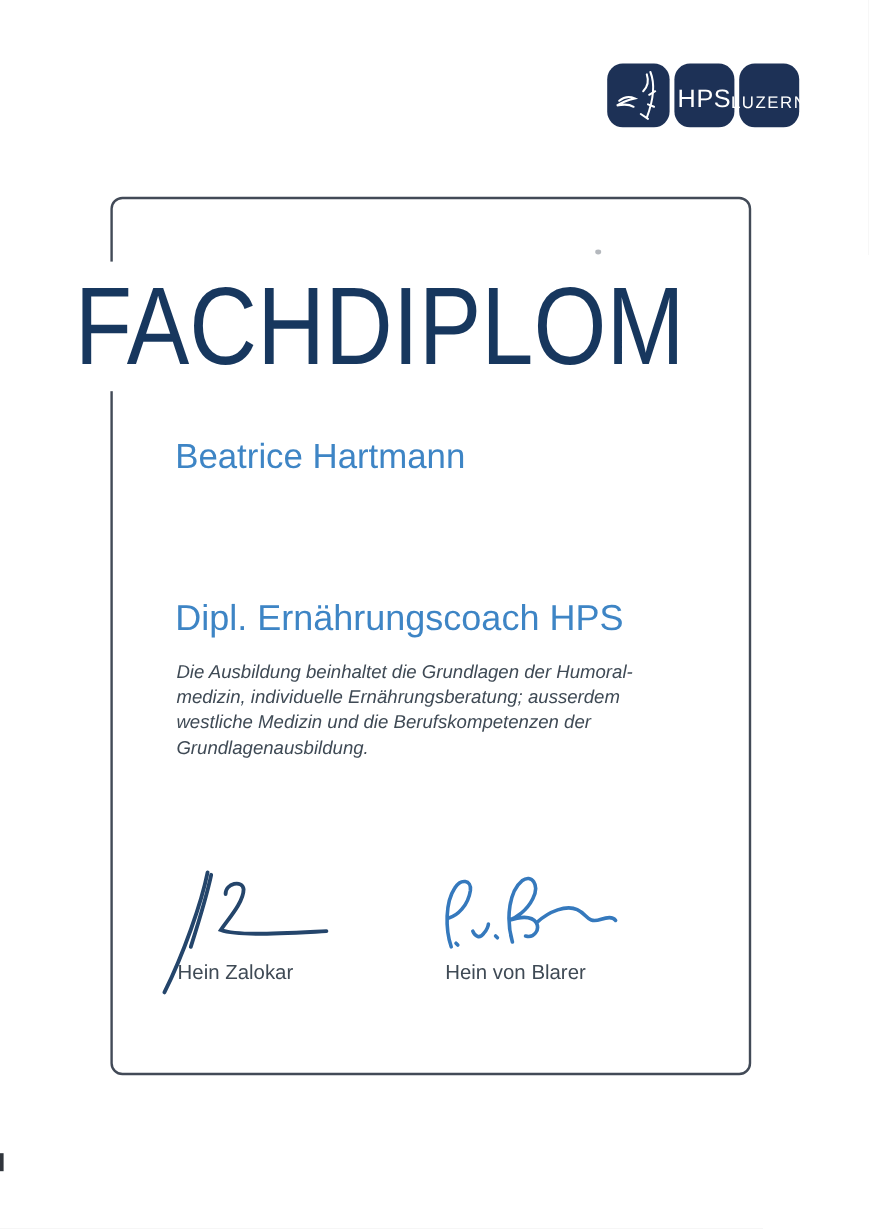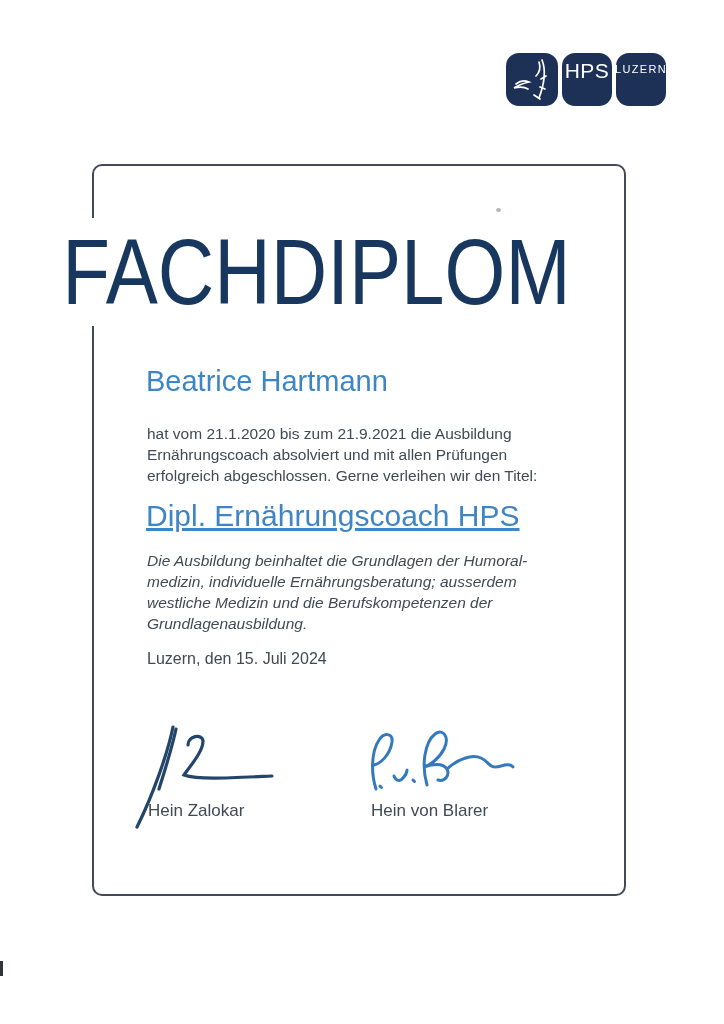--- a/index.html
+++ b/index.html
@@ -9,26 +9,26 @@
     background:#ffffff;
     overflow:hidden;
     font-family:"Liberation Sans", sans-serif;
     margin:0 auto;
   }
   
   .logo-row{position:absolute;left:506px;top:53px;display:flex;gap:4px;}
   .logo-tile{
     width:50px;height:53px;border-radius:13px;
     background:#1d3156;color:#ffffff;
-    display:flex;align-items:flex-start;justify-content:center;
+    display:flex;align-items:center;justify-content:center;
     box-sizing:border-box;
   }
   .logo-tile.first{width:52px;}
   .logo-hps{font-size:21px;letter-spacing:.5px;padding-top:6px;}
-  .logo-luzern{font-size:11px;letter-spacing:1.3px;padding-top:10px;}
+  .logo-luzern{font-size:14px;letter-spacing:1.3px;padding-top:10px;}
   
   .frame{
     position:absolute;left:92px;top:164px;width:530px;height:728px;
     border:2px solid #424a57;border-radius:10px;
     z-index:1;
   }
   
   .diploma-title{
     position:absolute;left:52px;top:218px;z-index:2;
     background:#ffffff;
@@ -47,21 +47,21 @@
   }
   .para{
     position:absolute;left:147px;
     font-size:15.5px;line-height:21px;color:#3f4a55;
     white-space:pre-line;
   }
   .para.intro{top:423px;}
   .para.description{top:550px;font-style:italic;}
   .degree{
     position:absolute;left:146px;top:501px;
-    font-size:30px;line-height:1;color:#3e85c5;white-space:nowrap;text-decoration:underline;
+    font-size:30px;line-height:1;color:#3e85c5;white-space:nowrap;
   }
   .closing{
     position:absolute;left:147px;top:648px;
     font-size:16px;line-height:22px;color:#3f4a55;
   }
   .sig-svg{position:absolute;left:120px;top:712px;z-index:3;}
   .sig-name{
     position:absolute;top:801px;
     font-size:17px;color:#3f4a55;white-space:nowrap;
   }
@@ -106,33 +106,29 @@
   <div class="frame"></div>
 
   <div class="diploma-title">FACHDIPLOM</div>
 
   <div class="speck"></div>
 
   <div class="content">
 
     <div class="recipient">Beatrice Hartmann</div>
 
-    <div class="para intro">hat vom 21.1.2020 bis zum 21.9.2021 die Ausbildung
-Ernährungscoach absolviert und mit allen Prüfungen
-erfolgreich abgeschlossen. Gerne verleihen wir den Titel:</div>
 
     <div class="degree">Dipl. Ernährungscoach HPS</div>
 
     <div class="para description">Die Ausbildung beinhaltet die Grundlagen der Humoral-
 medizin, individuelle Ernährungsberatung; ausserdem
 westliche Medizin und die Berufskompetenzen der
 Grundlagenausbildung.</div>
 
     <div class="closing">
-      <div>Luzern, den 15. Juli 2024</div>
     </div>
 
     <svg class="sig-svg" width="410" height="135" viewBox="0 0 410 135">
 
       <g fill="none" stroke="#24456b" stroke-width="3.2" stroke-linecap="round">
         <path d="M53,15 C48,40 33,83 17,115"></path>
         <path d="M56,17 C52,36 45,58 39,77"></path>
         <path d="M68,33 C68,24 82,21 83,29 C83,40 70,54 64,63 C78,68 110,66 152,64"></path>
       </g>
 

